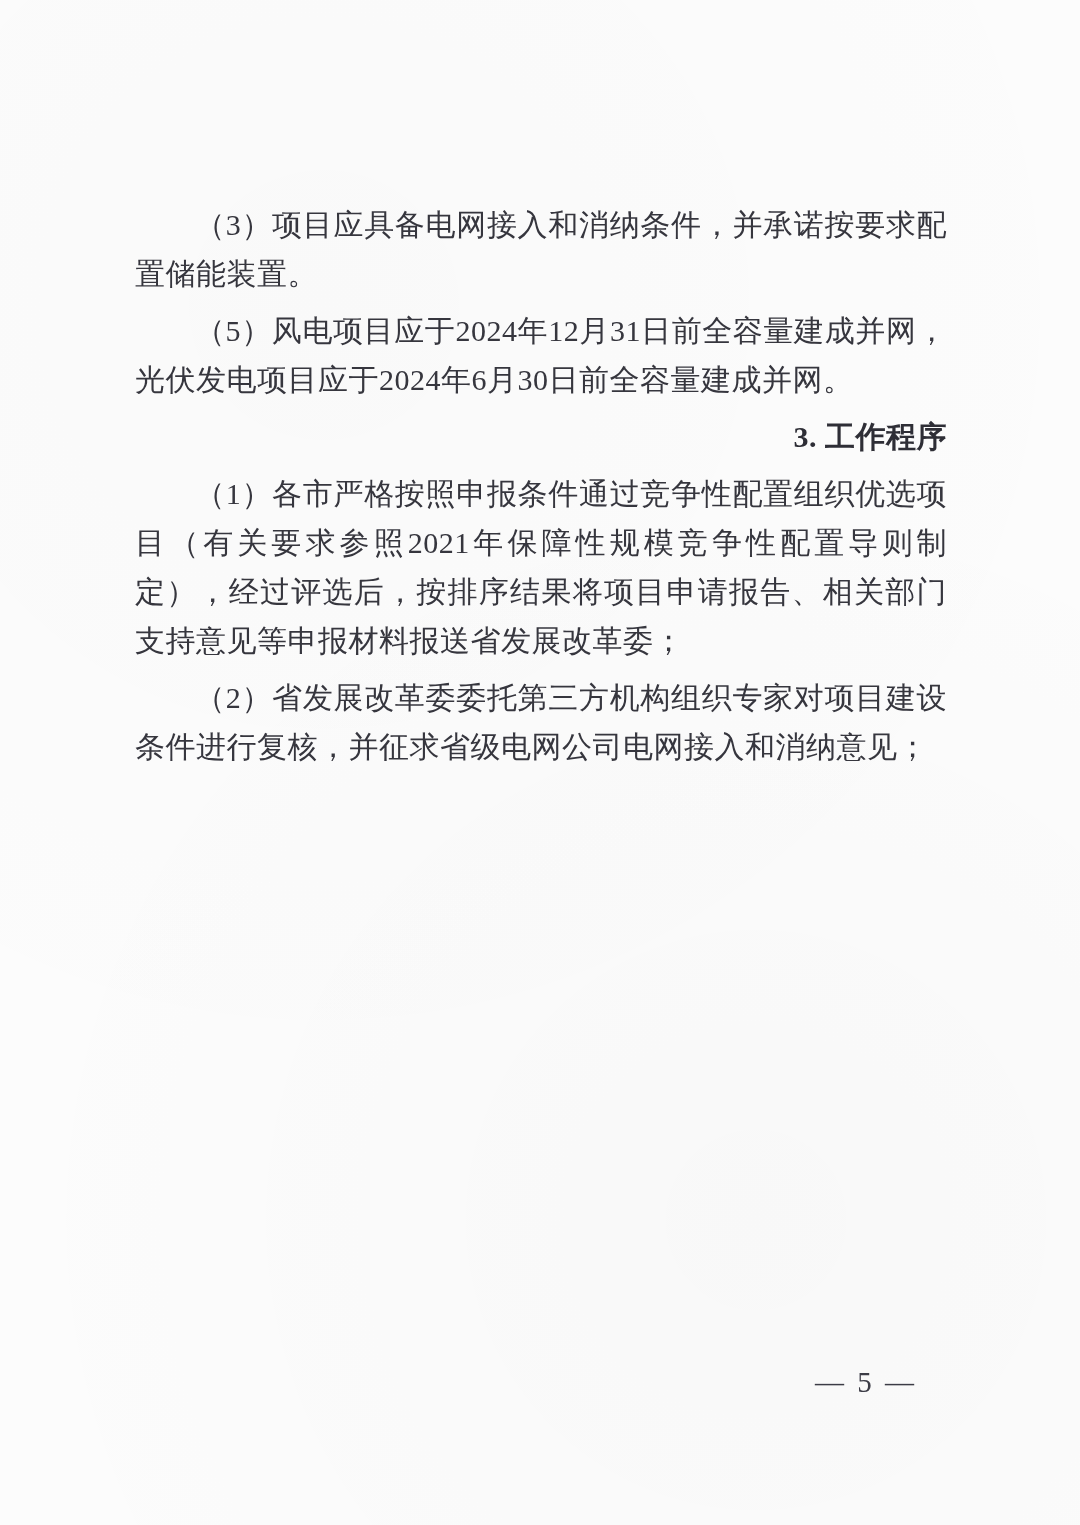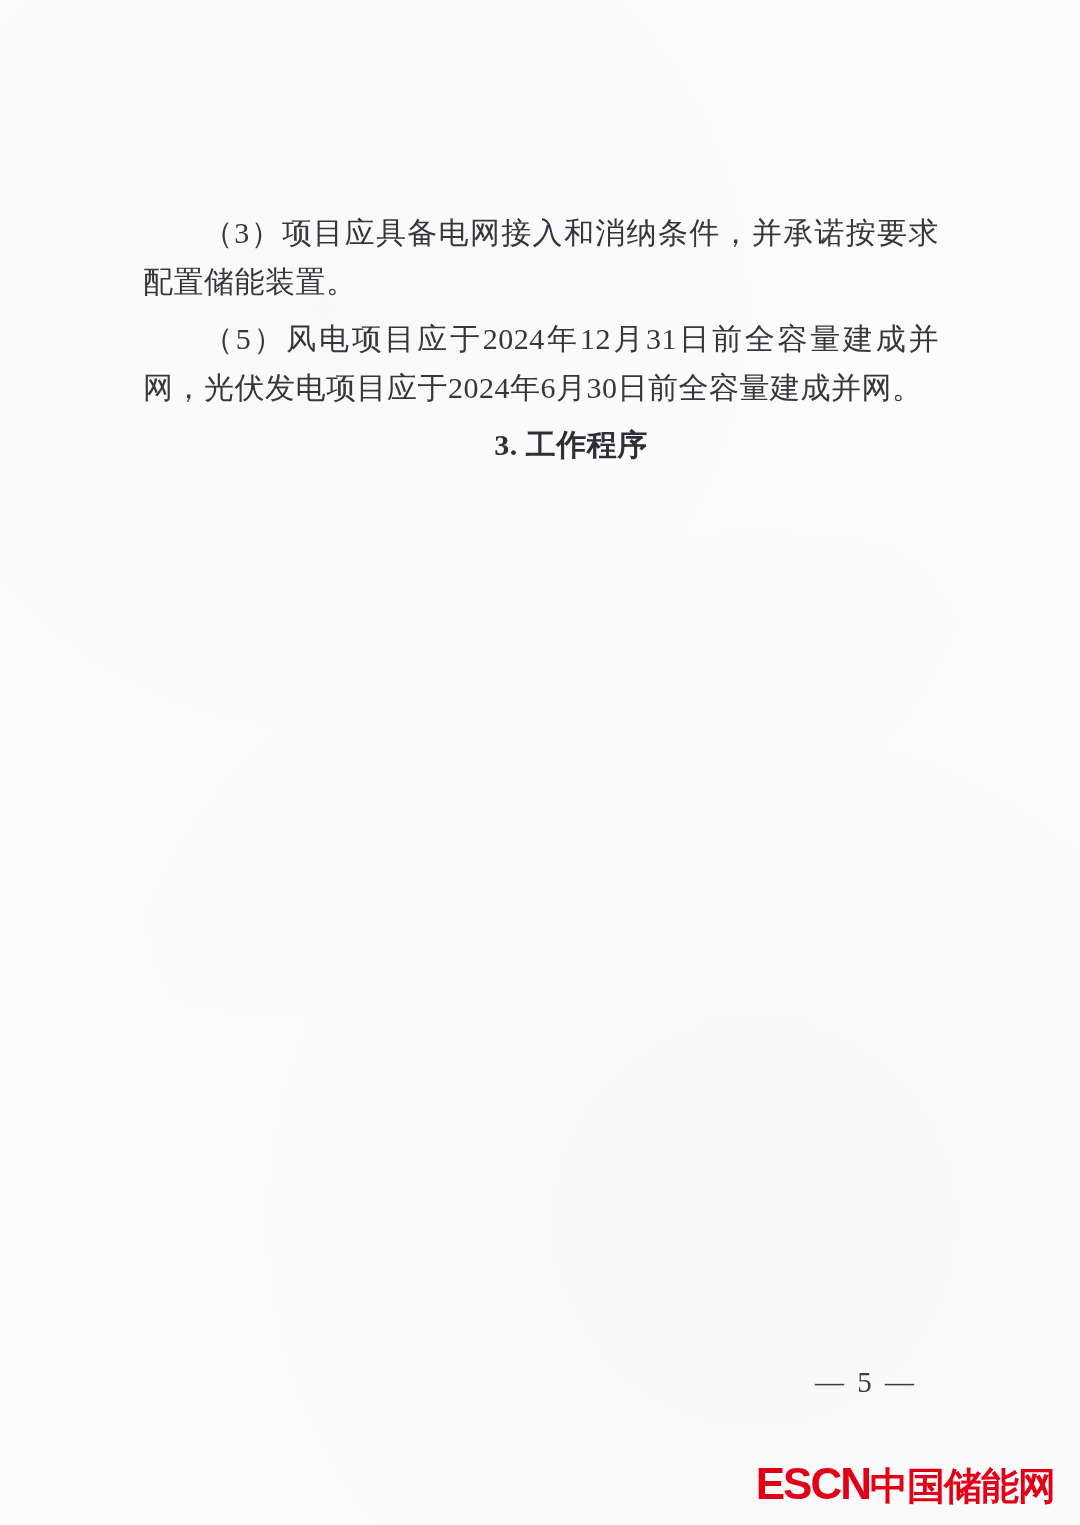--- a/index.html
+++ b/index.html
@@ -29,30 +29,30 @@
     top: 200px;
     width: 812px;
     font-size: 30px;
     line-height: 49px;
     color: #36363e;
     text-align: justify;
     text-justify: inter-ideograph;
     letter-spacing: 0.5px;
   }
   .doc-text p {
-    margin: 8px;
+    margin: 0;
     text-indent: 2em;
   }
   .doc-text p + p {
     margin-top: 8px;
   }
   .doc-text p.heading {
     font-weight: bold;
     color: #2e2e36;
-    text-align: center;
+    text-align: right;
   }
   .page-number {
     position: absolute;
     top: 1365px;
     right: 163px;
     font-size: 29px;
     line-height: 34px;
     color: #3c3c46;
     letter-spacing: 3px;
     white-space: nowrap;
@@ -80,21 +80,20 @@
 </style>
 </head>
 <body>
 
 <div class="scan-page">
 
   <div class="doc-text">
     <p class="body">（3）项目应具备电网接入和消纳条件，并承诺按要求配置储能装置。</p>
     <p class="body">（5）风电项目应于2024年12月31日前全容量建成并网，光伏发电项目应于2024年6月30日前全容量建成并网。</p>
     <p class="heading">3. 工作程序</p>
+    <p class="body">（1）各市严格按照申报条件通过竞争性配置组织优选项目（有关要求参照2021年保障性规模竞争性配置导则制定），经过评选后，按排序结果将项目申请报告、相关部门支持意见等申报材料报送省发展改革委；</p>
+    <p class="body">（2）省发展改革委委托第三方机构组织专家对项目建设条件进行复核，并征求省级电网公司电网接入和消纳意见；</p>
   </div>
 
   <div class="page-number">— 5 —</div>
 
-  <div class="brand-logo">
-    <span class="latin">ESCN</span><span class="cjk">中国储能网</span>
-  </div>
 
 </div>
 
 </body></html>

